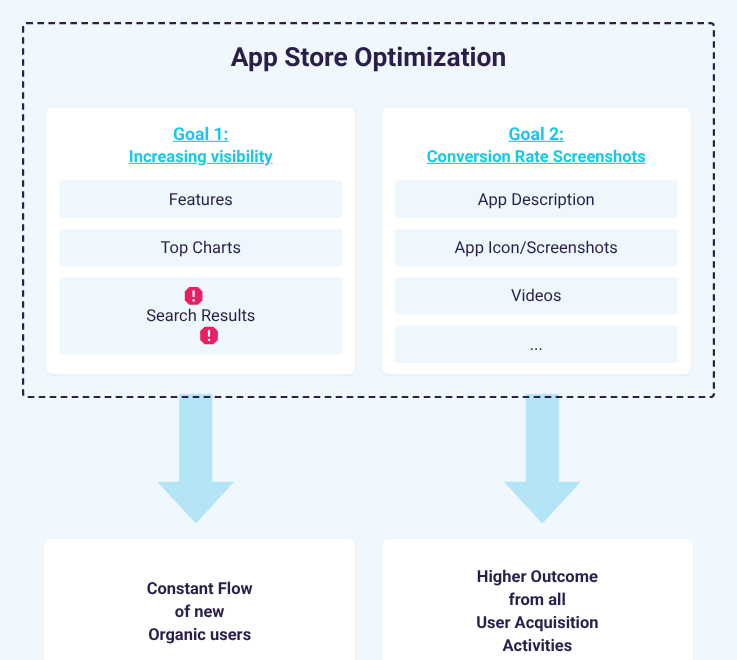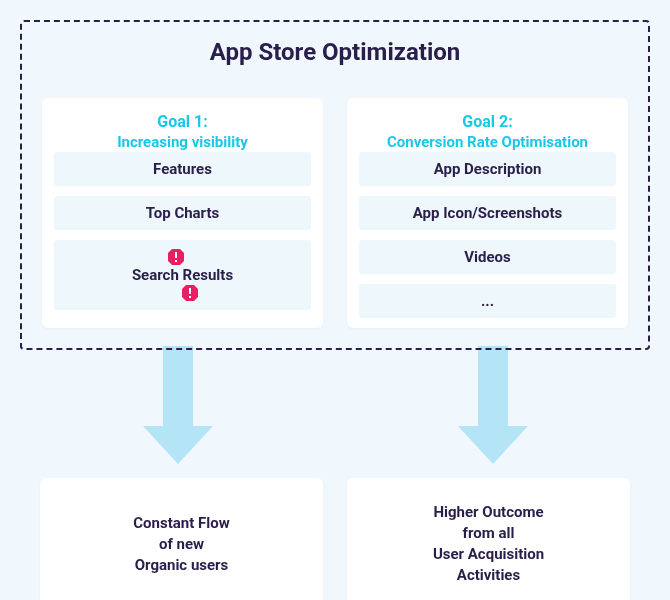--- a/index.html
+++ b/index.html
@@ -35,34 +35,36 @@
       padding: 14px 12px 10px 12px;
       box-shadow: 0 1px 3px rgba(0,0,0,0.04);
       min-height: 228px;
     }
     .goal-heading {
       text-align: center;
       color: #18c8e8;
       font-weight: 700;
       font-size: 16px;
       line-height: 1.3;
+      margin-bottom: 12px;
+      text-decoration: underline;
     }
     .goal-sub {
       display: block;
       font-size: 15px;
     }
     .item {
       background: #eef7fc;
       color: #2a1e4a;
       text-align: center;
       padding: 8px 6px;
       border-radius: 3px;
       margin-bottom: 10px;
       font-size: 15px;
-      font-weight: 700;
+      font-weight: 400;
       position: relative;
       display: flex;
       justify-content: center;
     }
     .item:last-child { margin-bottom: 0; flex-direction: column; }
     .alert-icon {
       display: inline-flex;
       align-items: center;
       justify-content: center;
     }
@@ -137,21 +139,21 @@
             <rect x="8" y="4" width="2" height="6" fill="#fff"></rect>
             <rect x="8" y="12" width="2" height="2" fill="#fff"></rect>
           </svg>
         </span>
       </div>
     </div>
 
     <div class="goal-card">
       <div class="goal-heading">
         <span>Goal 2:</span>
-        <span class="goal-sub">Conversion Rate Optimisation</span>
+        <span class="goal-sub">Conversion Rate Screenshots</span>
       </div>
       <div class="item">
         <span>App Description</span>
       </div>
       <div class="item">
         <span>App Icon/Screenshots</span>
       </div>
       <div class="item">
         <span>Videos</span>
       </div>

